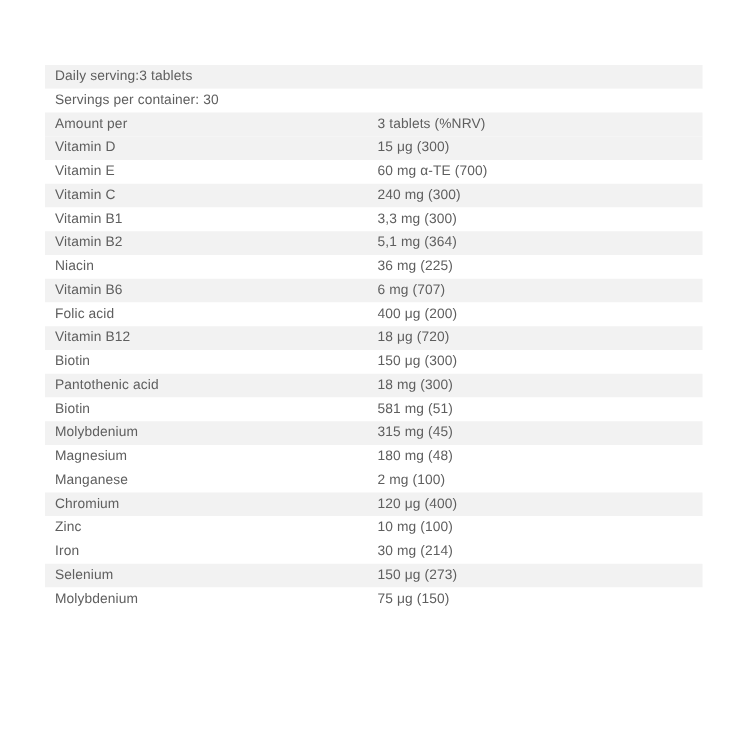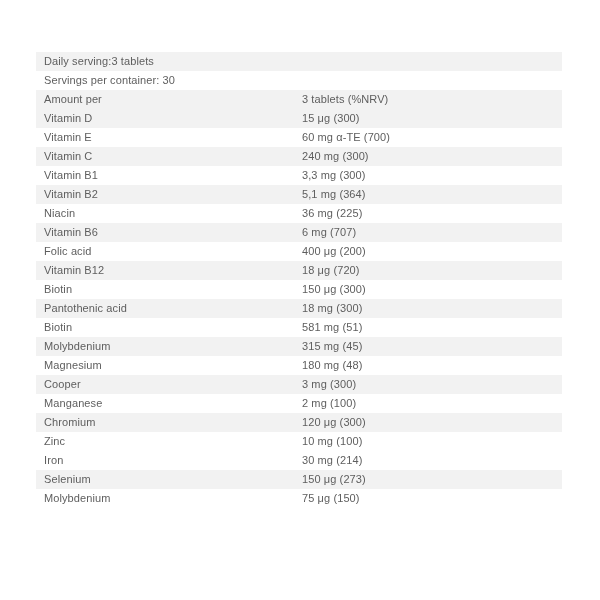--- a/index.html
+++ b/index.html
@@ -104,31 +104,27 @@
       <span class="cell value">581 mg (51)</span>
     </div>
     <div class="row shade">
       <span class="cell label">Molybdenium</span>
       <span class="cell value">315 mg (45)</span>
     </div>
     <div class="row plain">
       <span class="cell label">Magnesium</span>
       <span class="cell value">180 mg (48)</span>
     </div>
-    <div class="row shade">
-      <span class="cell label">Cooper</span>
-      <span class="cell value">3 mg (300)</span>
-    </div>
     <div class="row plain">
       <span class="cell label">Manganese</span>
       <span class="cell value">2 mg (100)</span>
     </div>
     <div class="row shade">
       <span class="cell label">Chromium</span>
-      <span class="cell value">120 μg (300)</span>
+      <span class="cell value">120 μg (400)</span>
     </div>
     <div class="row plain">
       <span class="cell label">Zinc</span>
       <span class="cell value">10 mg (100)</span>
     </div>
     <div class="row plain">
       <span class="cell label">Iron</span>
       <span class="cell value">30 mg (214)</span>
     </div>
     <div class="row shade">

